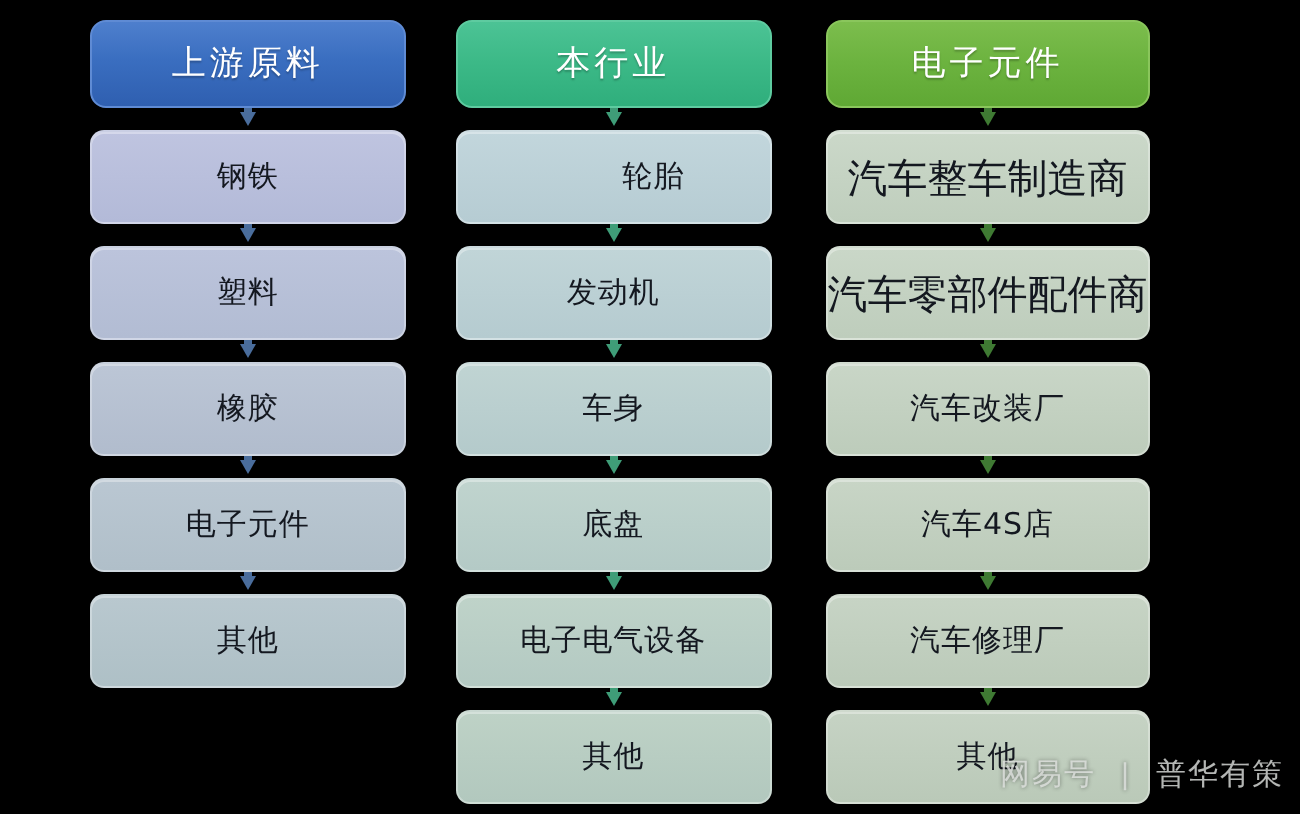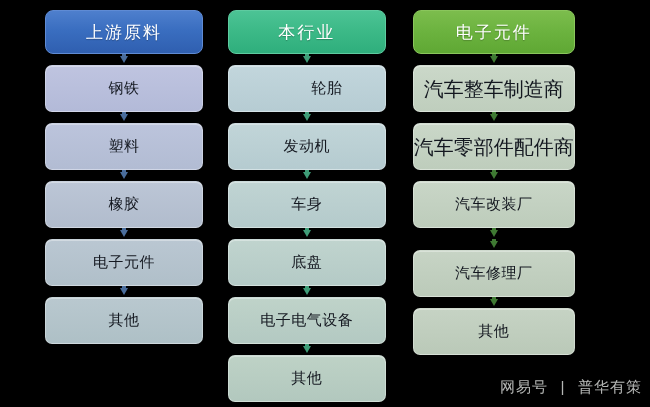--- a/index.html
+++ b/index.html
@@ -218,20 +218,21 @@
         <div class="arrow"></div>
       </div>
       <div class="node item i1 wide">汽车零部件配件商</div>
       <div class="connector">
         <div class="arrow"></div>
       </div>
       <div class="node item i2">汽车改装厂</div>
       <div class="connector">
         <div class="arrow"></div>
       </div>
+      <div class="node item i3">汽车4S店</div>
       <div class="connector">
         <div class="arrow"></div>
       </div>
       <div class="node item i4">汽车修理厂</div>
       <div class="connector">
         <div class="arrow"></div>
       </div>
       <div class="node item i5">其他</div>
     </div>
   </div>

